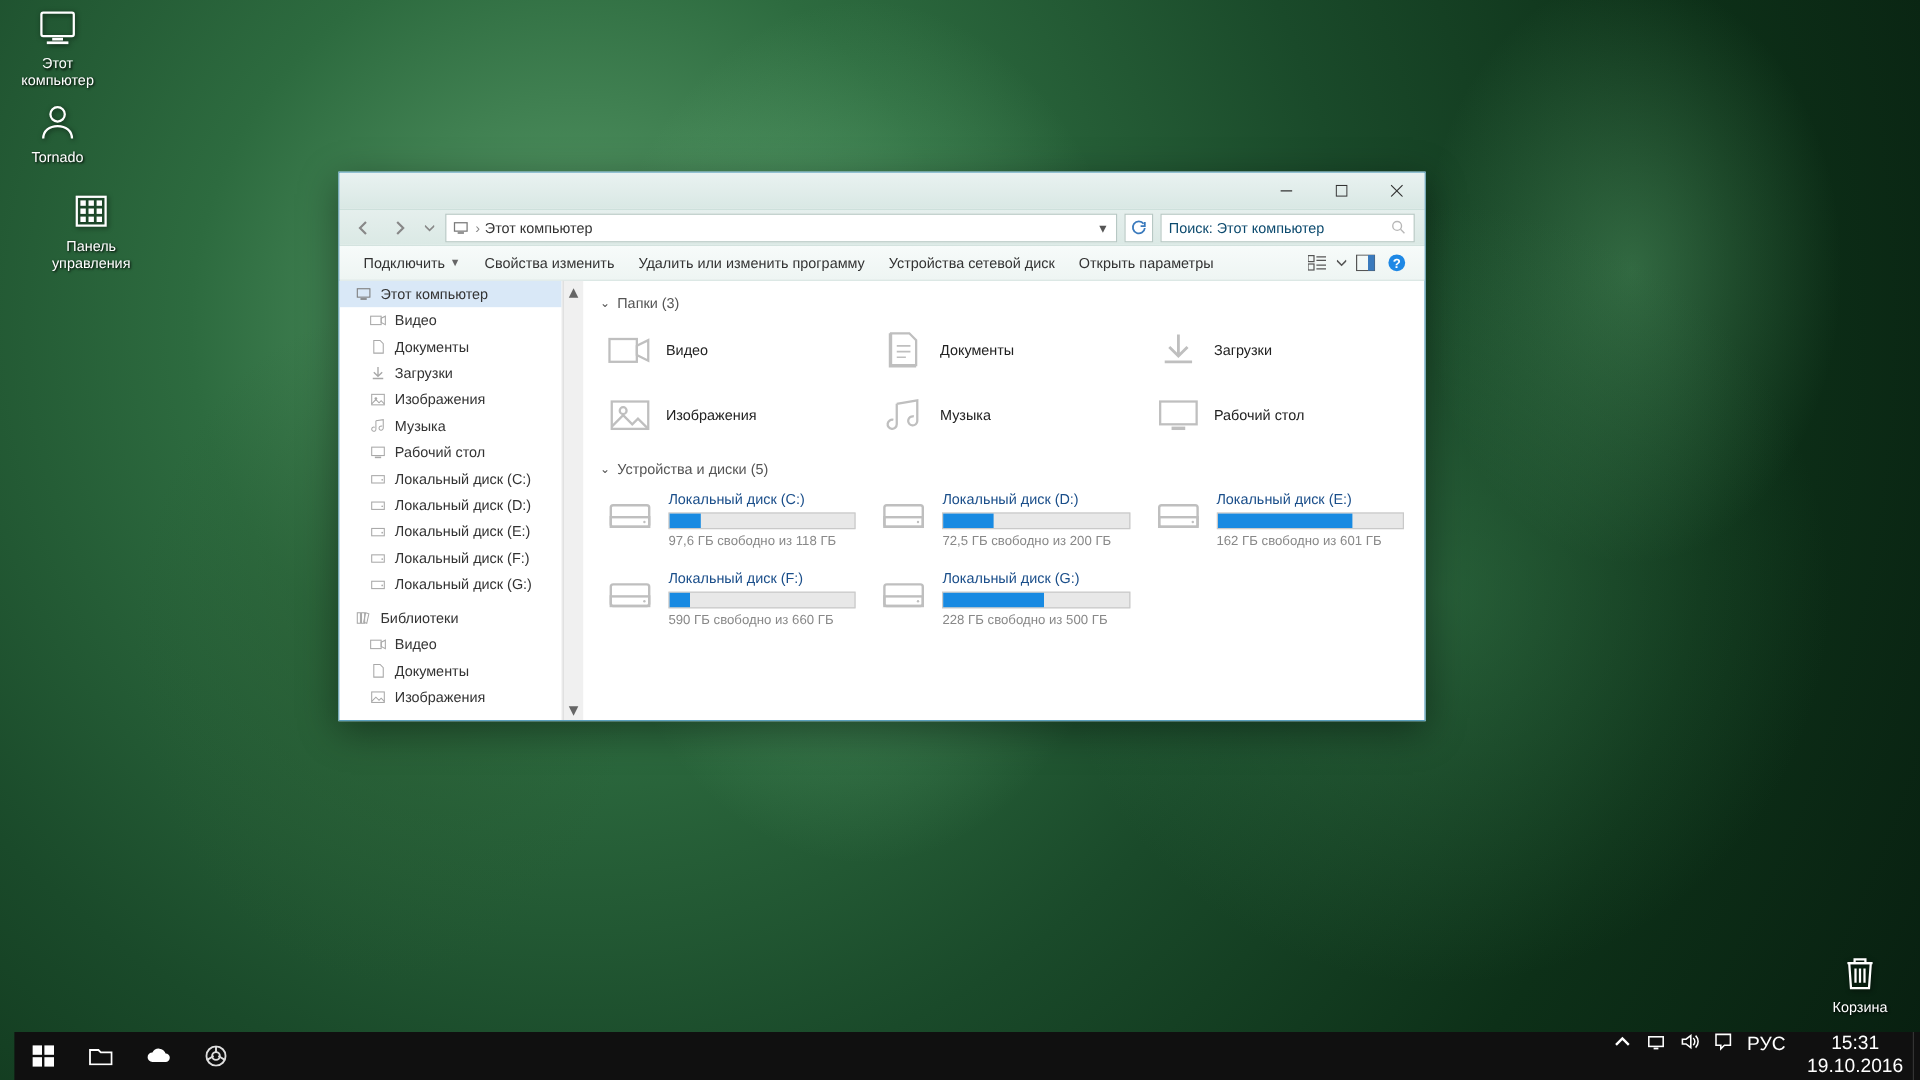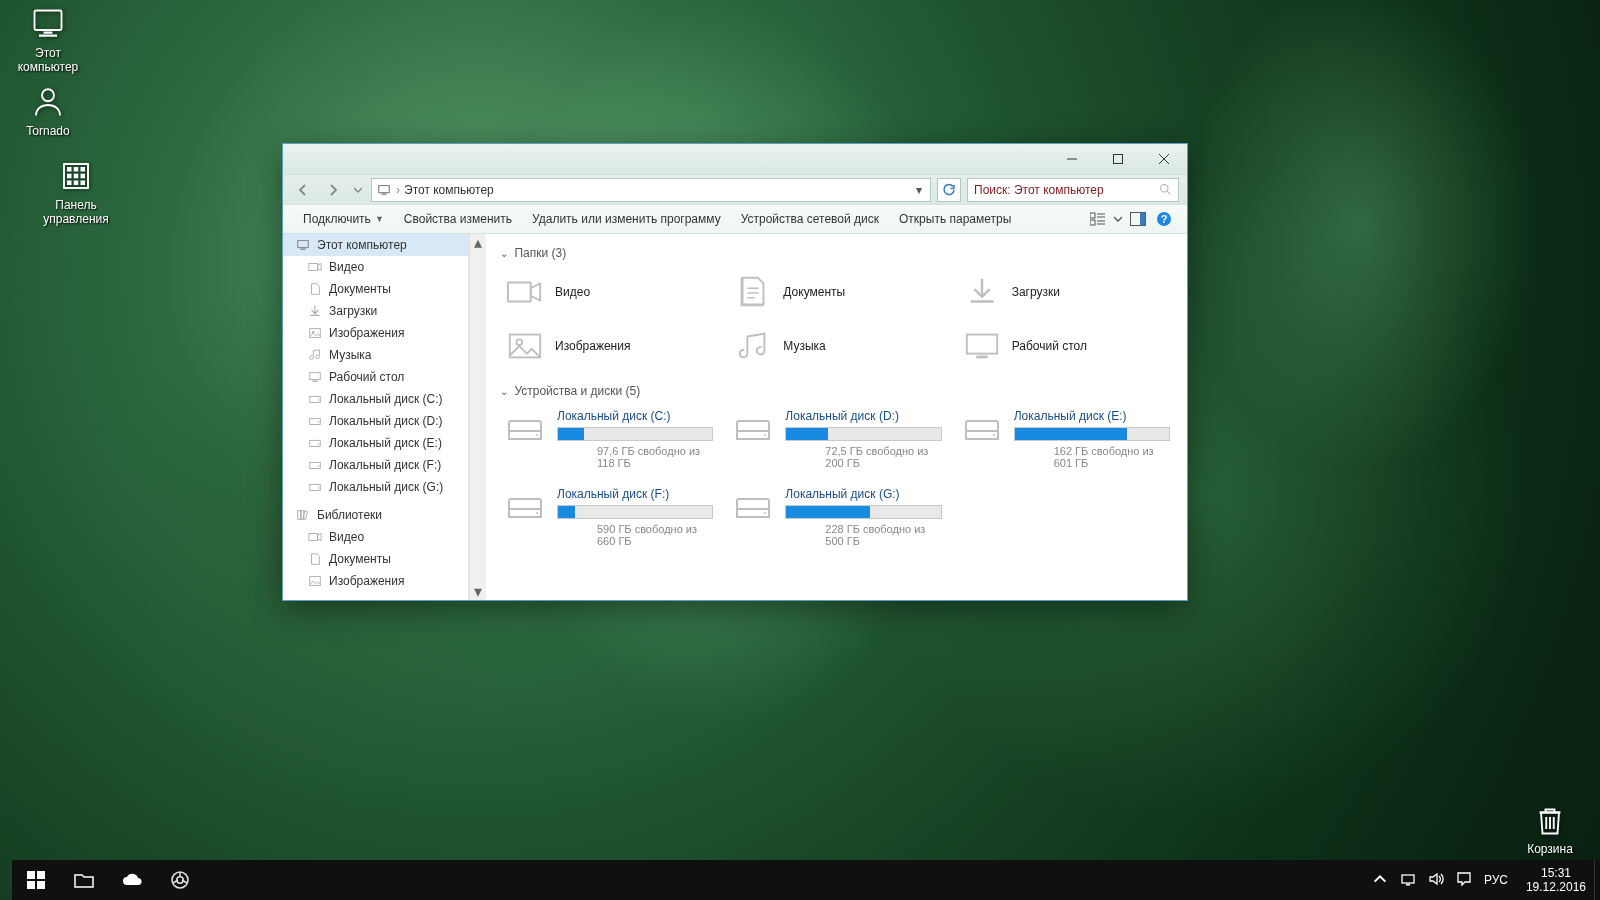--- a/index.html
+++ b/index.html
@@ -25,27 +25,27 @@
   .desktop-icon {
     position: absolute; width: 80px;
     display: flex; flex-direction: column; align-items: center;
     color: #fff; text-shadow: 1px 1px 2px #000;
     font-size: 12px; text-align: center; cursor: pointer; z-index: 1;
   }
   .desktop-icon svg { width: 36px; height: 36px; margin-bottom: 4px; filter: drop-shadow(1px 1px 2px rgba(0,0,0,.6)); }
   #di-computer { top: 6px; left: 8px; }
   #di-tornado  { top: 84px; left: 8px; }
   #di-panel    { top: 158px; left: 8px; margin-left: 28px; }
-  #di-trash    { bottom: 44px; right: 10px; }
+  #di-trash    { bottom: 54px; right: 10px; }
 
   
   .taskbar {
     position: absolute; bottom: 0; left: 12px; right: 0; height: 40px;
-    background: #101010; display: flex; align-items: center; z-index: 10;
-    color: #fff; font-size: 12px;
+    background: #101010; display: flex; align-items: flex-start; z-index: 10;
+    color: #fff; font-size: 16px;
   }
   .tb-btn {
     width: 48px; height: 40px; display: flex; align-items: center; justify-content: center;
     cursor: pointer;
   }
   .tb-spacer { flex: 1; }
   .tb-tray { display: flex; align-items: center; gap: 12px; padding: 0 10px; }
   .tb-tray svg { width: 16px; height: 16px; }
   .tb-clock { text-align: center; line-height: 1.2; padding: 0 8px; }
 
@@ -66,21 +66,21 @@
 
   .addrbar {
     height: 30px; background: linear-gradient(#e5efed,#dbe9e5);
     display:flex; align-items:center; gap:6px; padding: 0 8px;
     border-top:1px solid #cde0db;
   }
   .navbtn { width:24px;height:24px;display:flex;align-items:center;justify-content:center;color:#777;cursor:pointer;border-radius:3px;}
   .addrbox { flex:1; height:24px; background:#fff; border:1px solid #b7c8c4; display:flex; align-items:center; padding:0 4px; font-size:12px; color:#333;}
   .addrbox .drop{margin-left:auto;color:#555;padding:0 4px;cursor:pointer;}
   .refreshbtn{width:24px;height:24px;border:1px solid #b7c8c4;background:#fff;display:flex;align-items:center;justify-content:center;cursor:pointer;}
-  .searchbox{width:212px;height:24px;background:#fff;border:1px solid #b7c8c4;display:flex;align-items:center;padding:0 6px;font-size:12px;color:#7f1d1d;}
+  .searchbox{width:212px;height:24px;background:#fff;border:1px solid #b7c8c4;display:flex;align-items:center;padding:0 6px;font-size:12px;color:#0c4a6e;}
   .searchbox span.ph{flex:1;}
   .searchbox svg{width:13px;height:13px;opacity:.6;}
 
   .cmdbar{
     height:30px;background:linear-gradient(#f7fbfa,#eef5f3);
     border-top:1px solid #d4e3df;border-bottom:1px solid #d4e3df;
     display:flex;align-items:center;padding:0 10px;font-size:12px;color:#333;
   }
   .cmditem{padding:4px 10px;cursor:pointer;display:flex;align-items:center;gap:4px;}
   .cmd-spacer{flex:1;}
@@ -108,21 +108,21 @@
   .tilelabel{font-size:12px;color:#222;}
 
   .drives{display:grid;grid-template-columns:repeat(3,1fr);gap:12px 12px;}
   .drive{display:flex;gap:10px;align-items:flex-start;padding:2px;cursor:pointer;border:1px solid transparent;}
   .driveicon{width:44px;height:40px;display:flex;align-items:center;justify-content:center;color:#bfbfbf;}
   .driveicon svg{width:40px;height:36px;}
   .driveinfo{flex:1;}
   .drivename{font-size:12px;color:#1a4e8a;margin-bottom:4px;}
   .bar{height:14px;background:#e8e8e8;border:1px solid #c9c9c9;position:relative;margin-bottom:4px;}
   .bar .fill{position:absolute;top:0;left:0;bottom:0;background:#188ae2;}
-  .freetxt{font-size:11px;color:#888;margin-left:40px;}
+  .freetxt{font-size:11px;color:#888;}
 </style>
 </head>
 <body>
 
 <div id="di-computer" class="desktop-icon">
   <svg viewBox="0 0 48 48">
       <rect x="6" y="6" width="36" height="26" rx="2" fill="none" stroke="#fff" stroke-width="2.5"></rect>
       <rect x="18" y="34" width="12" height="3" fill="#fff"></rect>
       <rect x="12" y="38" width="24" height="3" fill="#fff"></rect>
     </svg>
@@ -607,16 +607,16 @@
           <path d="M2 6h3l4-3v10l-4-3H2z" fill="none" stroke="#fff" stroke-width="1.3"></path>
           <path d="M11 5a4 4 0 0 1 0 6M13 3a7 7 0 0 1 0 10" fill="none" stroke="#fff" stroke-width="1.3"></path>
         </svg></span>
     <span style="cursor:pointer;"><svg viewBox="0 0 16 16">
           <path d="M2 2h12v9H9l-3 3v-3H2z" fill="none" stroke="#fff" stroke-width="1.3"></path>
         </svg></span>
     <span style="cursor:pointer;">РУС</span>
   </div>
   <div class="tb-clock">
     <div>15:31</div>
-    <div>19.12.2016</div>
+    <div>19.10.2016</div>
   </div>
   <div style="width:6px;height:40px;border-left:1px solid #333;"></div>
 </div>
 
 </body></html>

